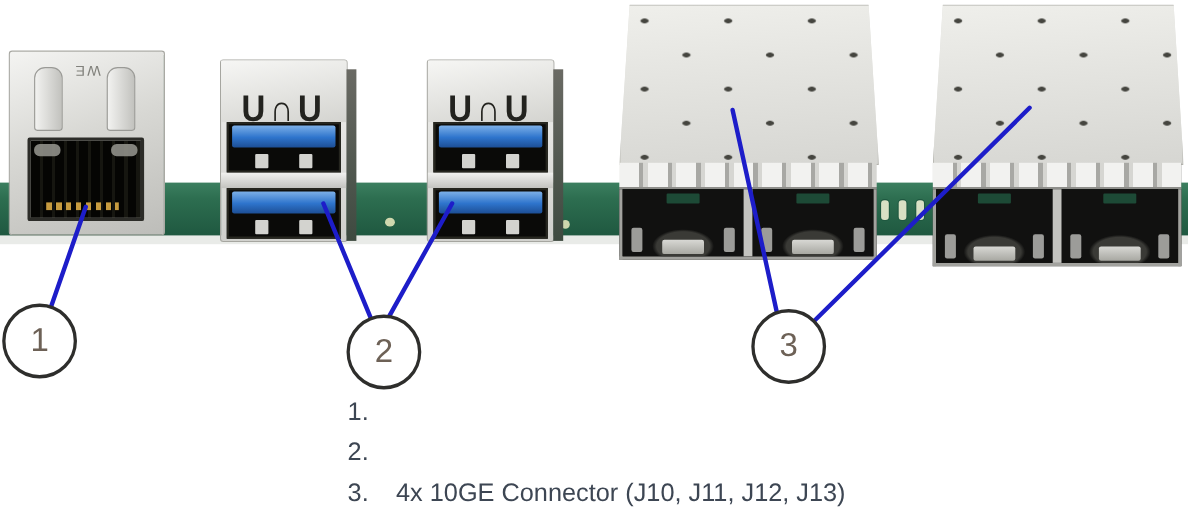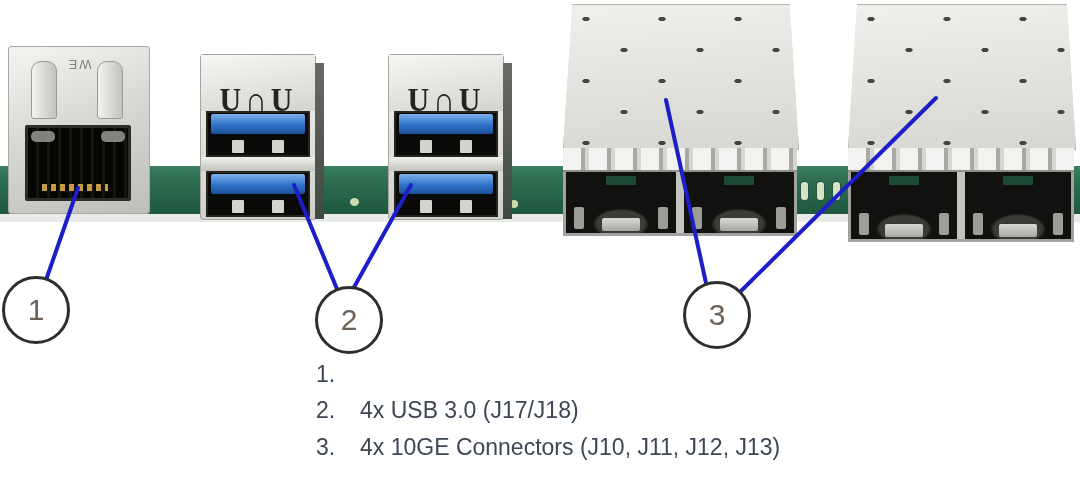--- a/index.html
+++ b/index.html
@@ -40,21 +40,21 @@
   .rj45-pins{position:absolute;left:14px;bottom:7px;width:66px;height:7px;
         background:repeating-linear-gradient(90deg,#c79b3f 0 5px,transparent 5px 9px);}
 
   
   .usb-stack{position:absolute;top:54px;width:114px;height:164px;z-index:2;
         background:linear-gradient(#f4f4f2,#cfcfcb);
         border:1px solid #a6a6a0;border-radius:3px;}
   .usb-stack::after{content:"";position:absolute;right:-9px;top:8px;bottom:0;width:9px;
         background:linear-gradient(#6a6a64,#3e4a40);}
   .usb-cap{position:absolute;left:0;top:0;width:100%;height:56px;overflow:hidden;
-        background:linear-gradient(170deg,#f6f6f4,#d4d4d0);font-family:Liberation Serif, serif;}
+        background:linear-gradient(170deg,#f6f6f4,#d4d4d0);}
   .usb-stamp{position:absolute;left:0;right:0;bottom:-6px;text-align:center;
         font-size:30px;font-weight:bold;color:#23231f;letter-spacing:4px;transform:scaleY(1.12);}
   .usb-port{position:absolute;left:5px;width:104px;height:46px;background:#0a0a08;
         box-shadow:inset 0 0 0 2px #26261f;}
   .usb-port.top{top:56px;} .usb-port.bot{top:116px;}
   .usb-tongue{position:absolute;left:5px;right:5px;top:3px;height:20px;border-radius:2px;
         background:linear-gradient(#7db0e8,var(--usb_tongue) 55%,#1d4f96);}
   .contact{position:absolute;bottom:4px;width:12px;height:13px;background:#d3d3cf;border-radius:1px;}
   .contact.c1{left:26px;} .contact.c2{left:66px;}
   .usb-divider{position:absolute;left:0;top:102px;width:100%;height:14px;
@@ -221,21 +221,20 @@
   <div class="callout-circle cc3">
     <span>3</span>
   </div>
 
   <div class="legend">
     <div class="legend-row">
       <span class="legend-marker">1.</span>
     </div>
     <div class="legend-row">
       <span class="legend-marker">2.</span>
-      <span class="legend-text">4x USB 3.0 (J17/J18)</span>
     </div>
     <div class="legend-row">
       <span class="legend-marker">3.</span>
-      <span class="legend-text">4x 10GE Connectors (J10, J11, J12, J13)</span>
+      <span class="legend-text">4x 10GE Connector (J10, J11, J12, J13)</span>
     </div>
   </div>
 
 </div>
 
 </body></html>

